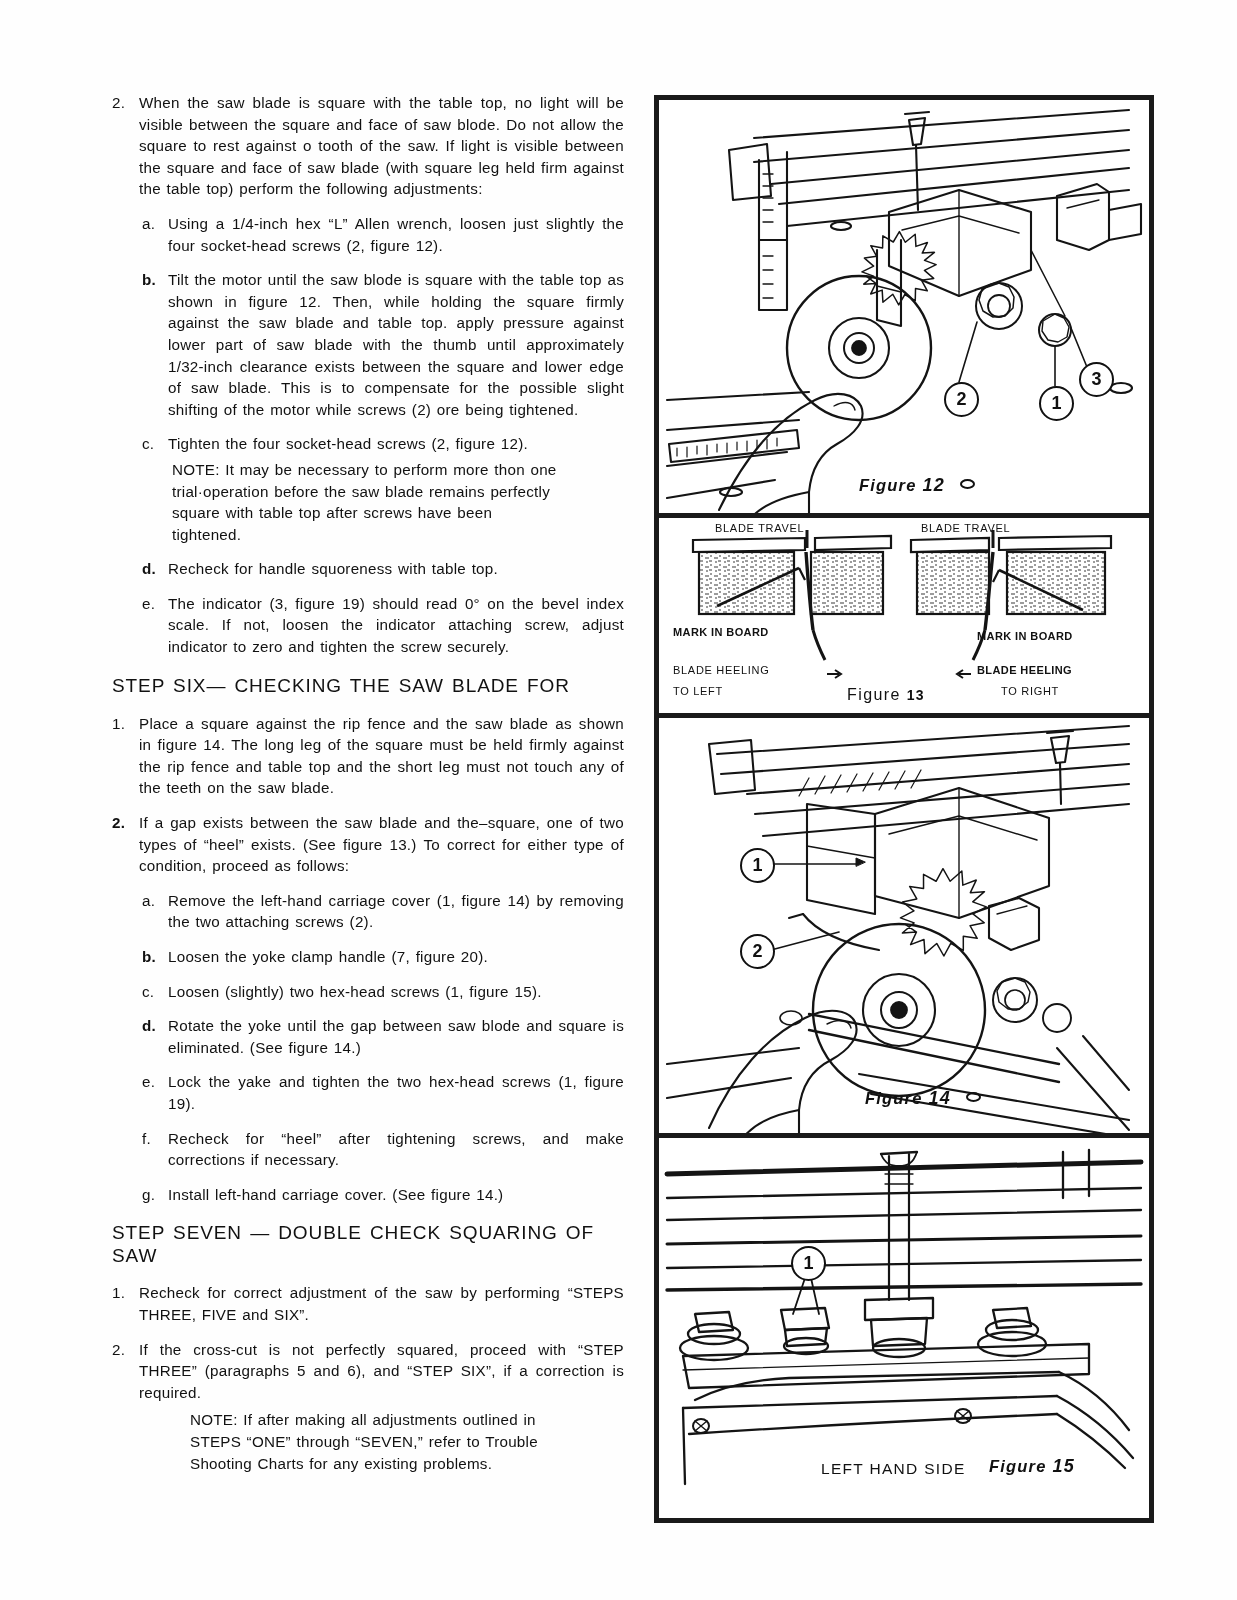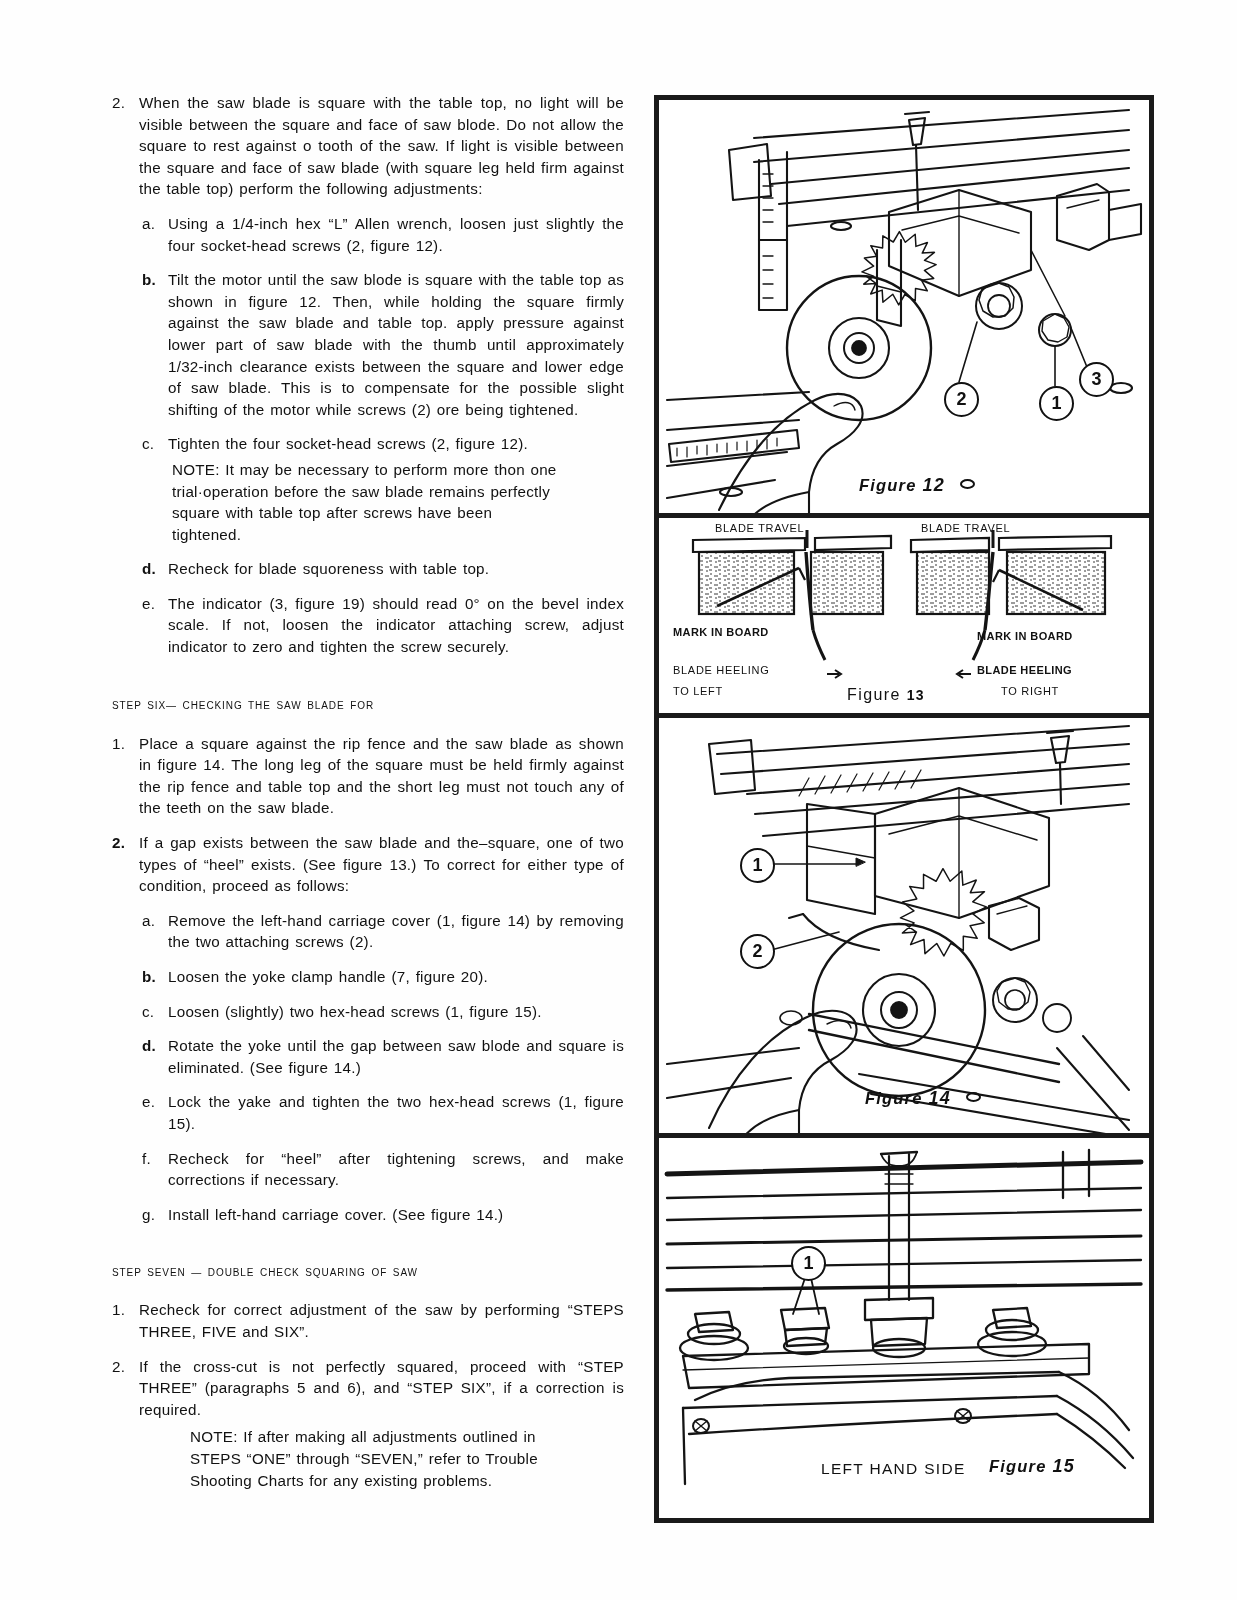--- a/index.html
+++ b/index.html
@@ -68,23 +68,23 @@
     letter-spacing: 0.25px;
     word-spacing: 1.1px;
     max-width: 392px;
   }
   .note-block.deep {
     margin-left: 78px;
     max-width: 350px;
   }
 
   .step-heading {
-    margin-top: 36px;
+    margin-top: 16px;
     margin-bottom: 16px;
-    font-size: 10px;
+    font-size: 19px;
     line-height: 23px;
     letter-spacing: 0.9px;
     word-spacing: 2px;
   }
   .step-heading .line1 { display: block; }
   .step-heading .line2 {
     display: block;
     padding-left: 62px;
   }
   .step-heading.single { margin-bottom: 15px; }
@@ -206,21 +206,21 @@
 
     <div class="para lvl2" style="margin-bottom:6px;">
       <span class="marker">c.</span>
       <span class="body">Tighten the four socket-head screws (2, figure 12).</span>
     </div>
 
     <div class="note-block">NOTE: It may be necessary to perform more thon one trial·operation before the saw blade remains perfectly square with table top after screws have been tightened.</div>
 
     <div class="para lvl2">
       <span class="marker hb">d.</span>
-      <span class="body">Recheck for blade squoreness with table top.</span>
+      <span class="body">Recheck for handle squoreness with table top.</span>
     </div>
 
     <div class="para lvl2">
       <span class="marker">e.</span>
       <span class="body">The indicator (3, figure 19) should read 0° on the bevel index scale. If not, loosen the indicator attaching screw, adjust indicator to zero and tighten the screw securely.</span>
     </div>
 
     <div class="step-heading">
       <span class="line1">STEP SIX— CHECKING THE SAW BLADE FOR</span>
     </div>
@@ -250,21 +250,21 @@
       <span class="body">Loosen (slightly) two hex-head screws (1, figure 15).</span>
     </div>
 
     <div class="para lvl2">
       <span class="marker hb">d.</span>
       <span class="body">Rotate the yoke until the gap between saw blode and square is eliminated. (See figure 14.)</span>
     </div>
 
     <div class="para lvl2">
       <span class="marker">e.</span>
-      <span class="body">Lock the yake and tighten the two hex-head screws (1, figure 15).</span>
+      <span class="body">Lock the yake and tighten the two hex-head screws (1, figure 19).</span>
     </div>
 
     <div class="para lvl2">
       <span class="marker">f.</span>
       <span class="body">Recheck for “heel” after tightening screws, and make corrections if necessary.</span>
     </div>
 
     <div class="para lvl2">
       <span class="marker">g.</span>
       <span class="body">Install left-hand carriage cover. (See figure 14.)</span>

